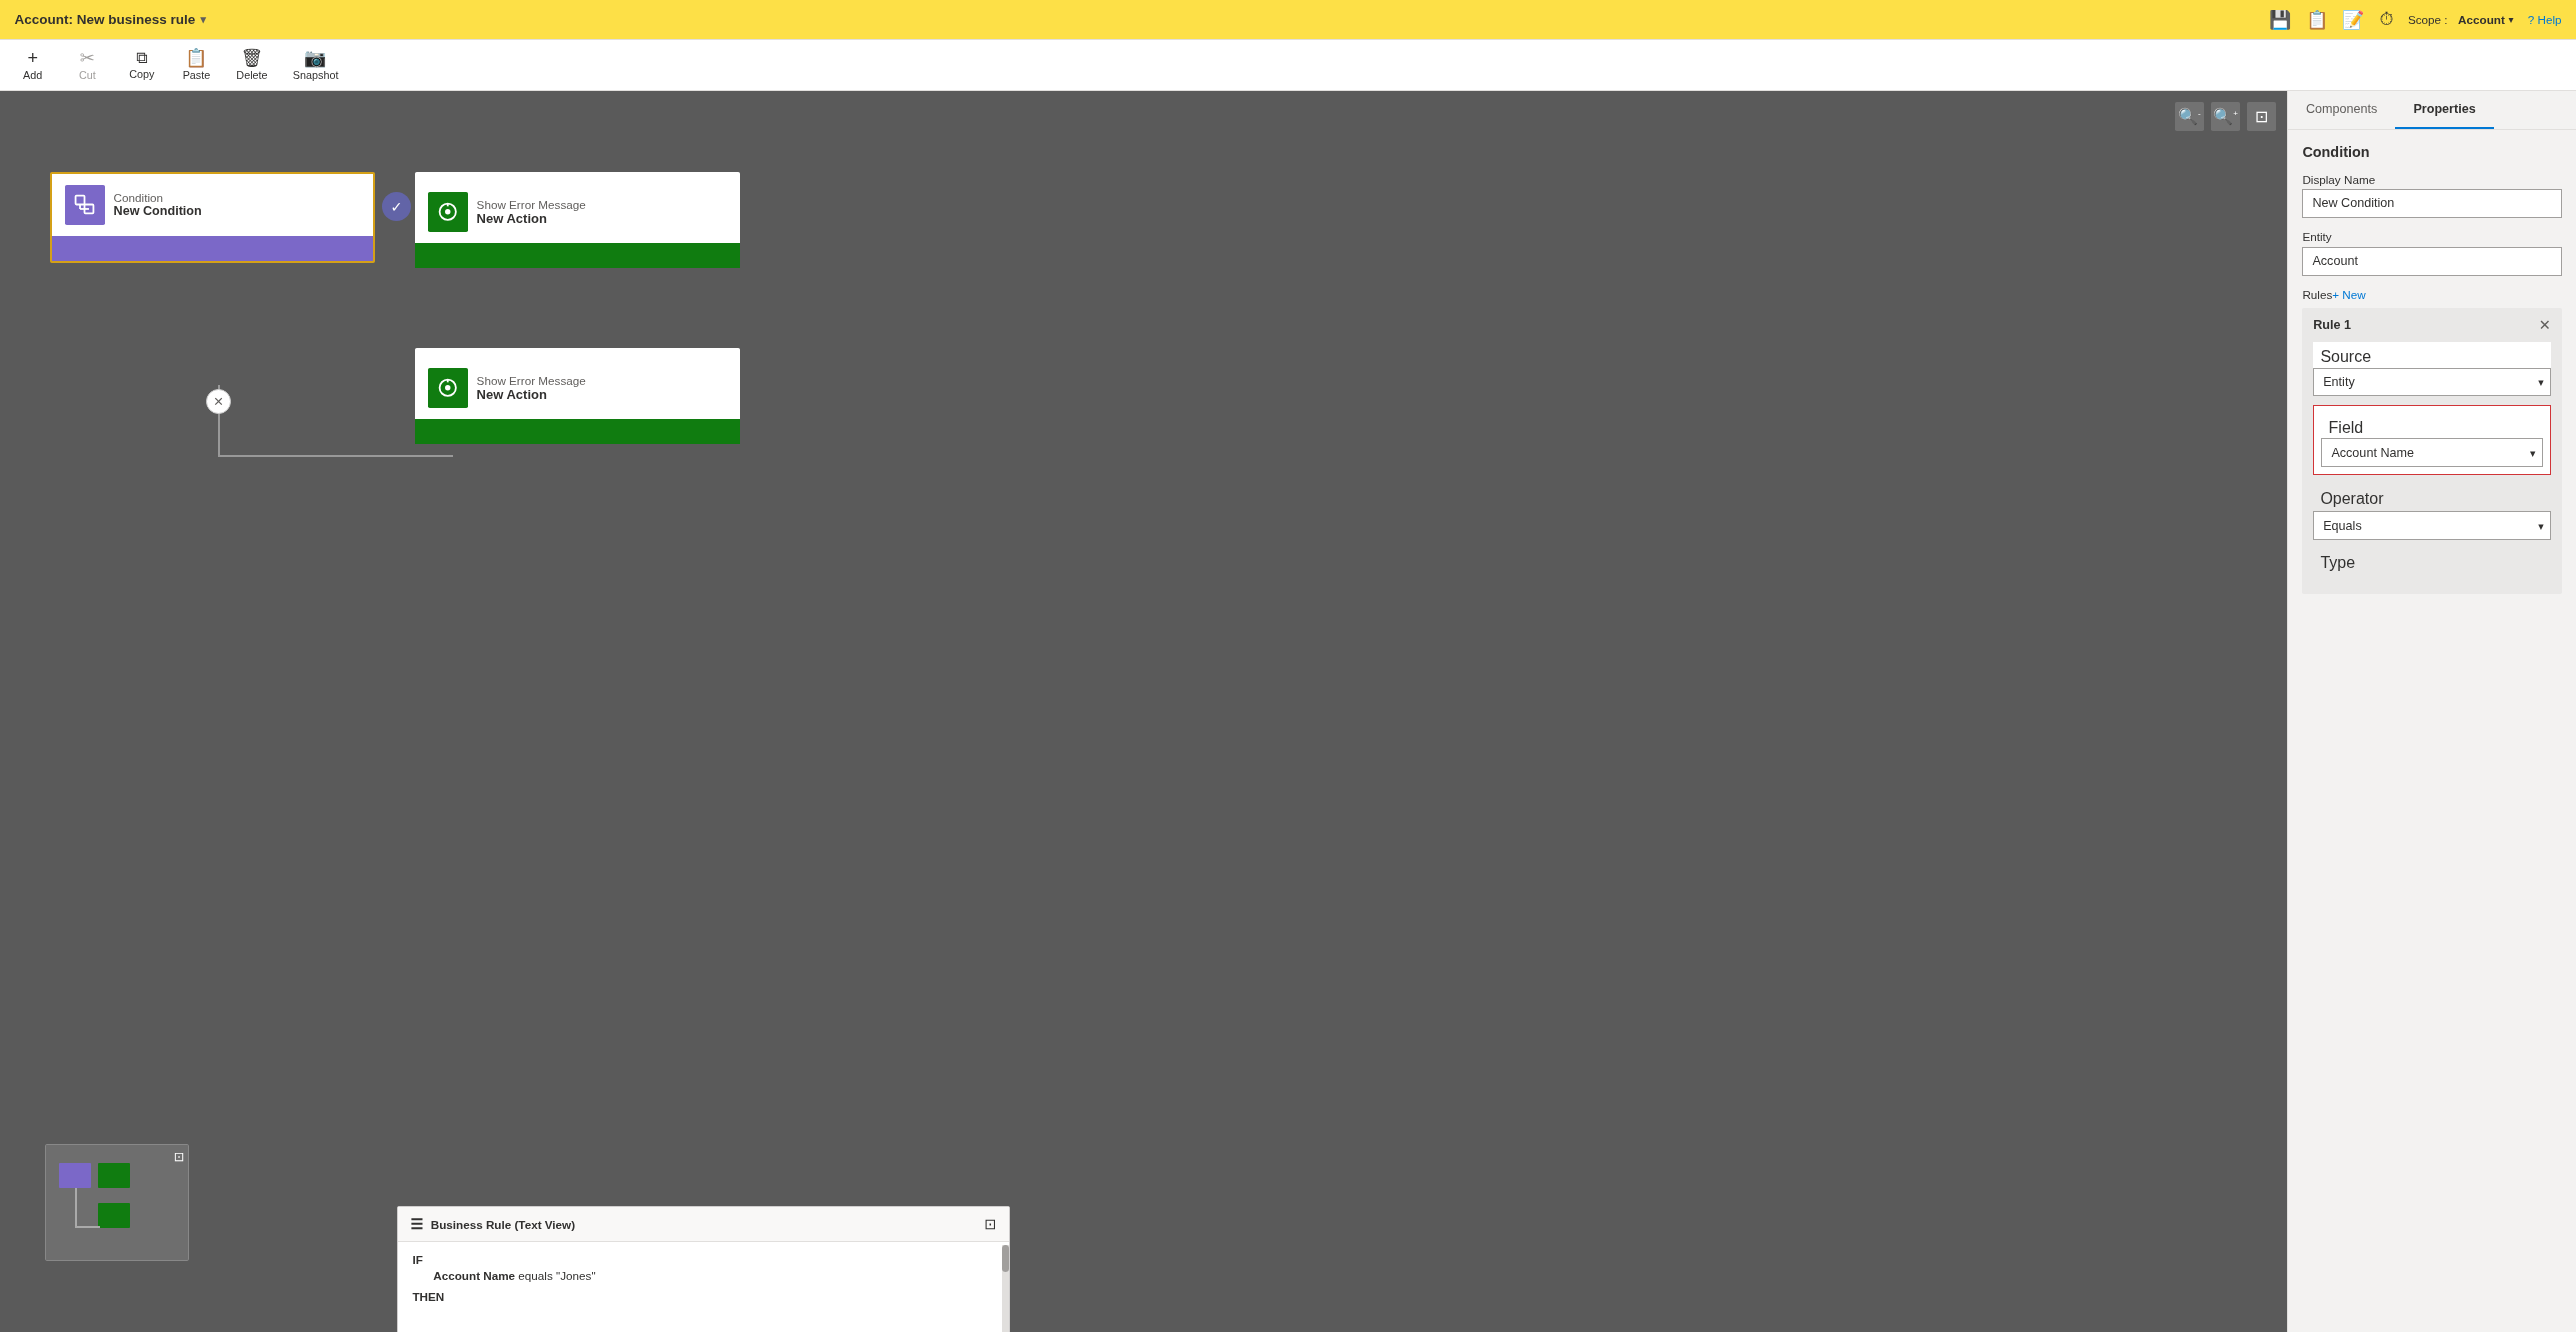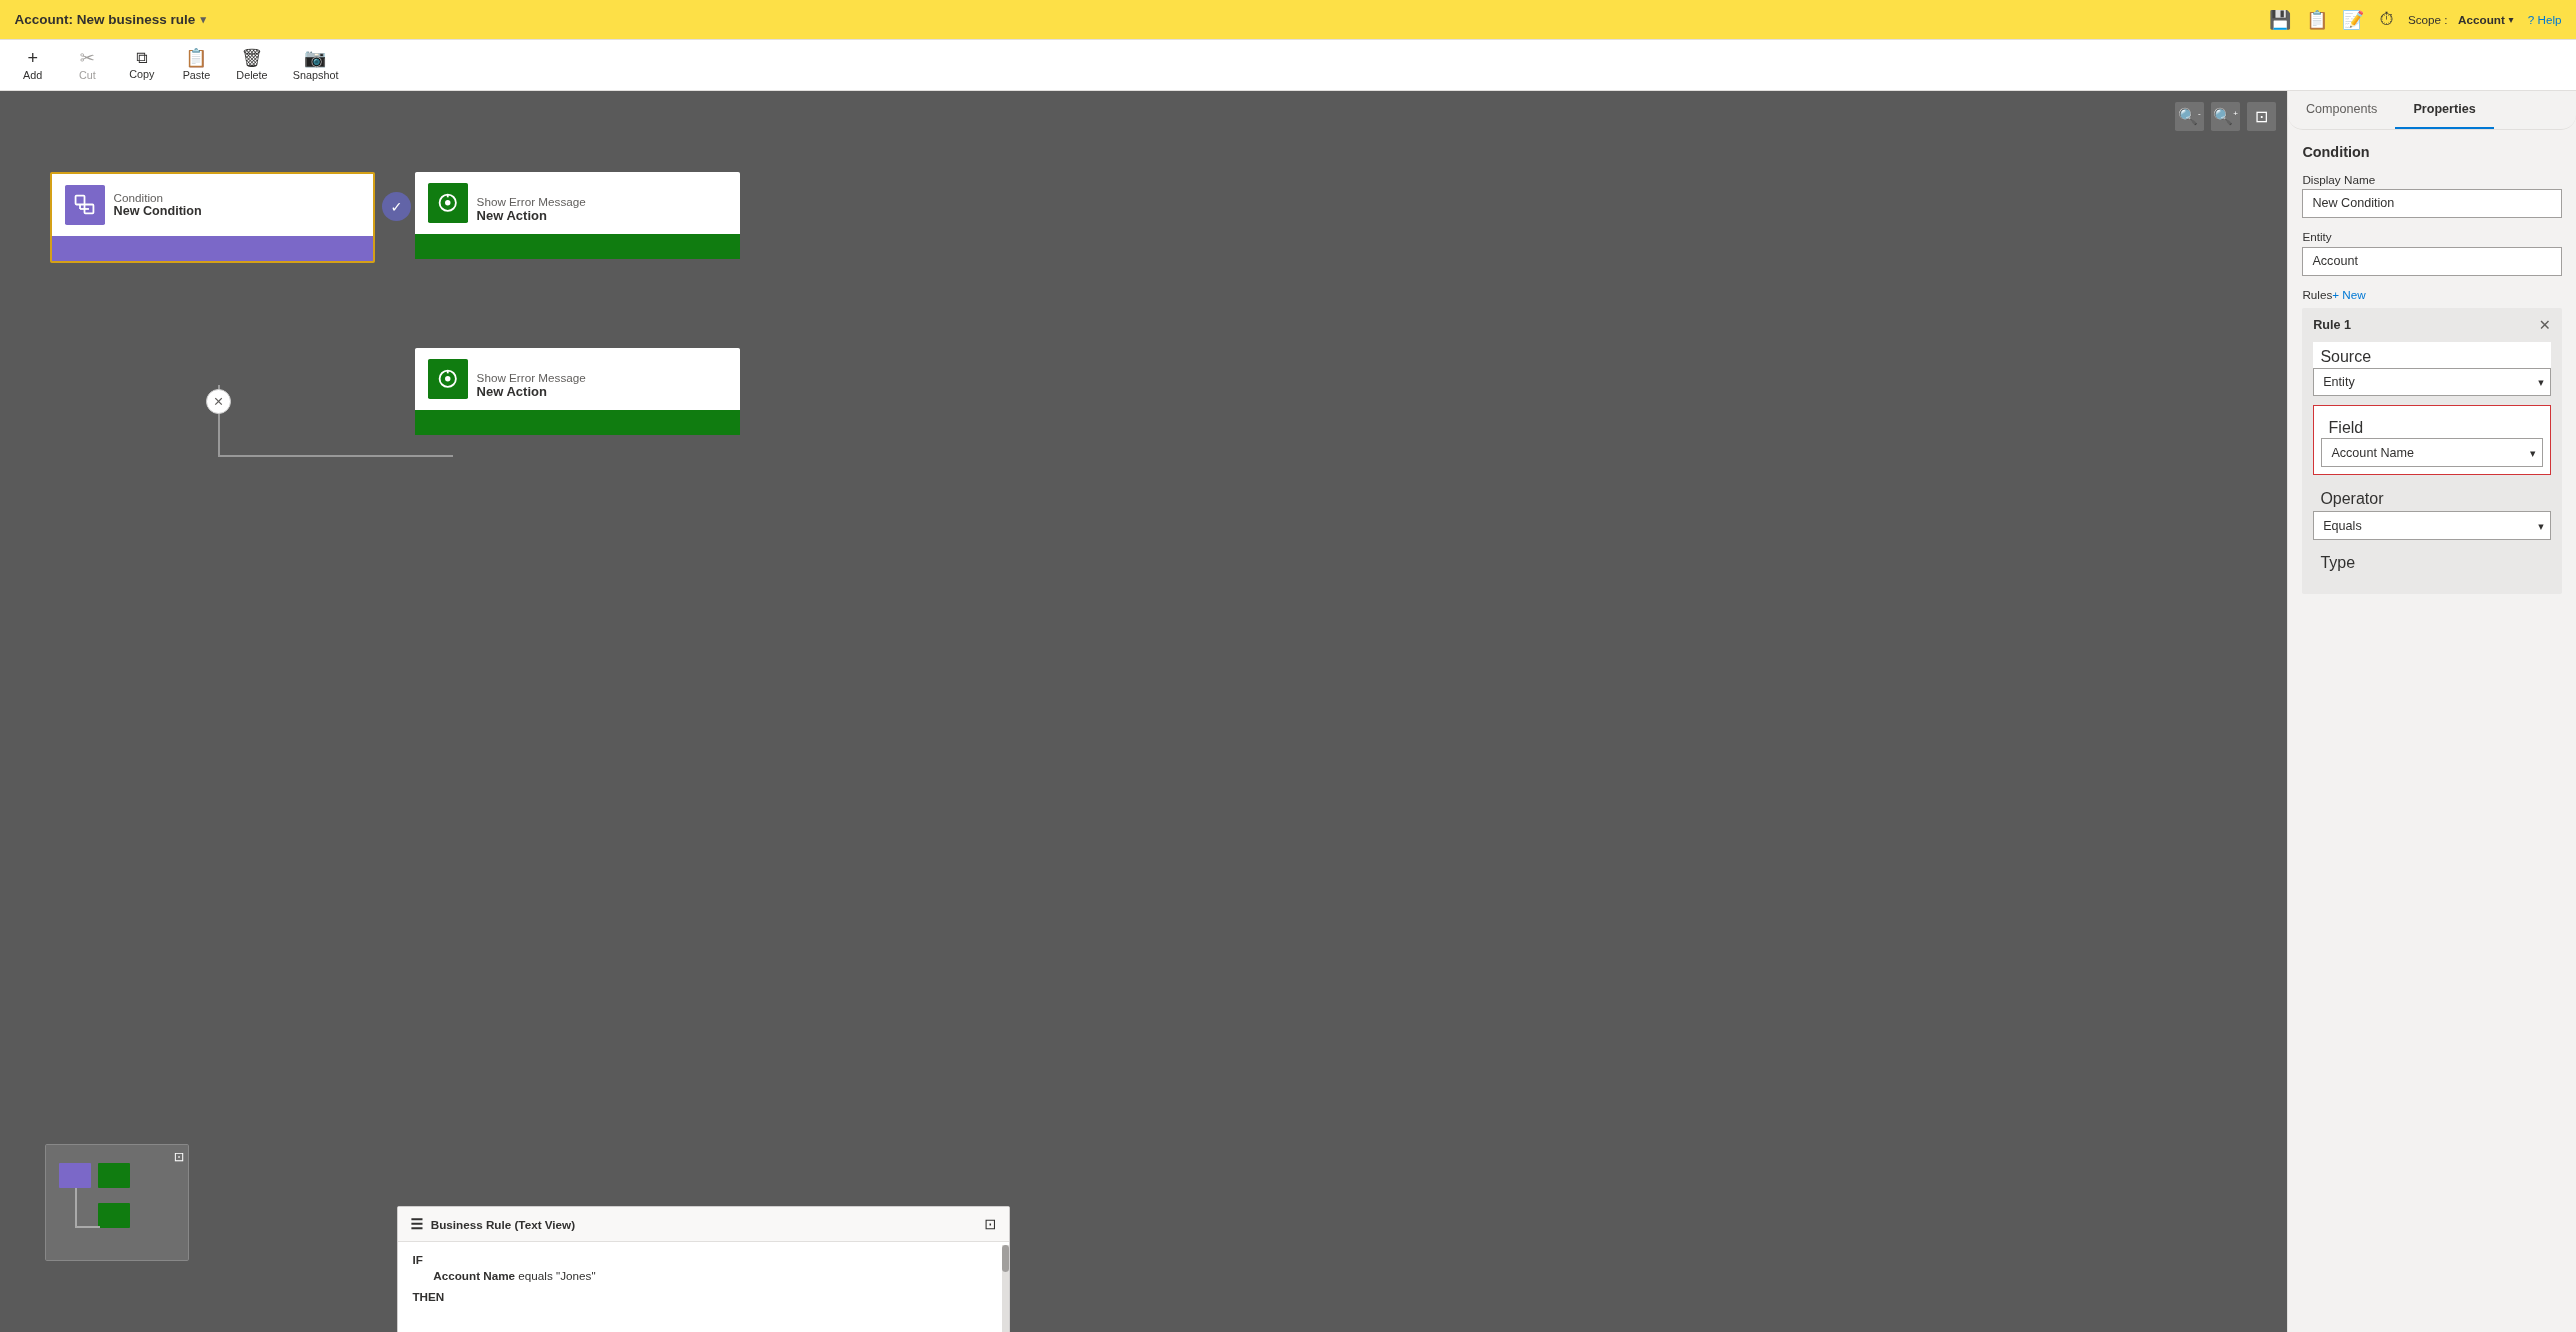--- a/index.html
+++ b/index.html
@@ -93,21 +93,21 @@
       position: absolute; top: 364px; left: 218px;
       width: 235px; height: 1.8px; background: #999;
     }
 
     
     .action-node {
       position: absolute; background: #fff; border-radius: 1.8px;
       width: 325px;
     }
     .action-node-header {
-      display: flex; align-items: flex-end; gap: 9px; padding: 10.8px 12.6px;
+      display: flex; align-items: center; gap: 9px; padding: 10.8px 12.6px; margin-top: 9px;
     }
     .action-icon-box {
       width: 40px; height: 40px; background: #107c10; border-radius: 1.8px;
       display: flex; align-items: center; justify-content: center;
       color: #fff; font-size: 18px; flex-shrink: 0;
     }
     .action-text .node-title { font-size: 11.7px; color: #605e5c; }
     .action-text .node-subtitle { font-size: 13px; font-weight: 600; }
     .action-node-footer { background: #107c10; height: 25px; }
 
@@ -166,21 +166,21 @@
     .brtextview-scroll-thumb {
       width: 7.2px; height: 27px; background: #a19f9d; border-radius: 3.6px;
     }
 
     
     .right-panel {
       width: 289px; background: #f3f2f1; border-left: 0.9px solid #e1dfdd;
       display: flex; flex-direction: column; overflow-y: auto;
     }
     .panel-tabs {
-      display: flex; border-bottom: 0.9px solid #e1dfdd; background: #f3f2f1; border-radius: 15px;
+      display: flex; border-bottom: 0.9px solid #e1dfdd; background: #f3f2f1;
     }
     .panel-tab {
       padding: 10.8px 18px; cursor: pointer; font-size: 12.6px; color: #605e5c;
       border-bottom: 2.7px solid transparent;
     }
     .panel-tab.active { color: #323130; font-weight: 600; border-bottom-color: #0078d4; }
 
     .panel-body { padding: 14.4px; flex: 1; }
     .panel-section-title { font-size: 14.4px; font-weight: 700; margin-bottom: 12.6px; }
 

